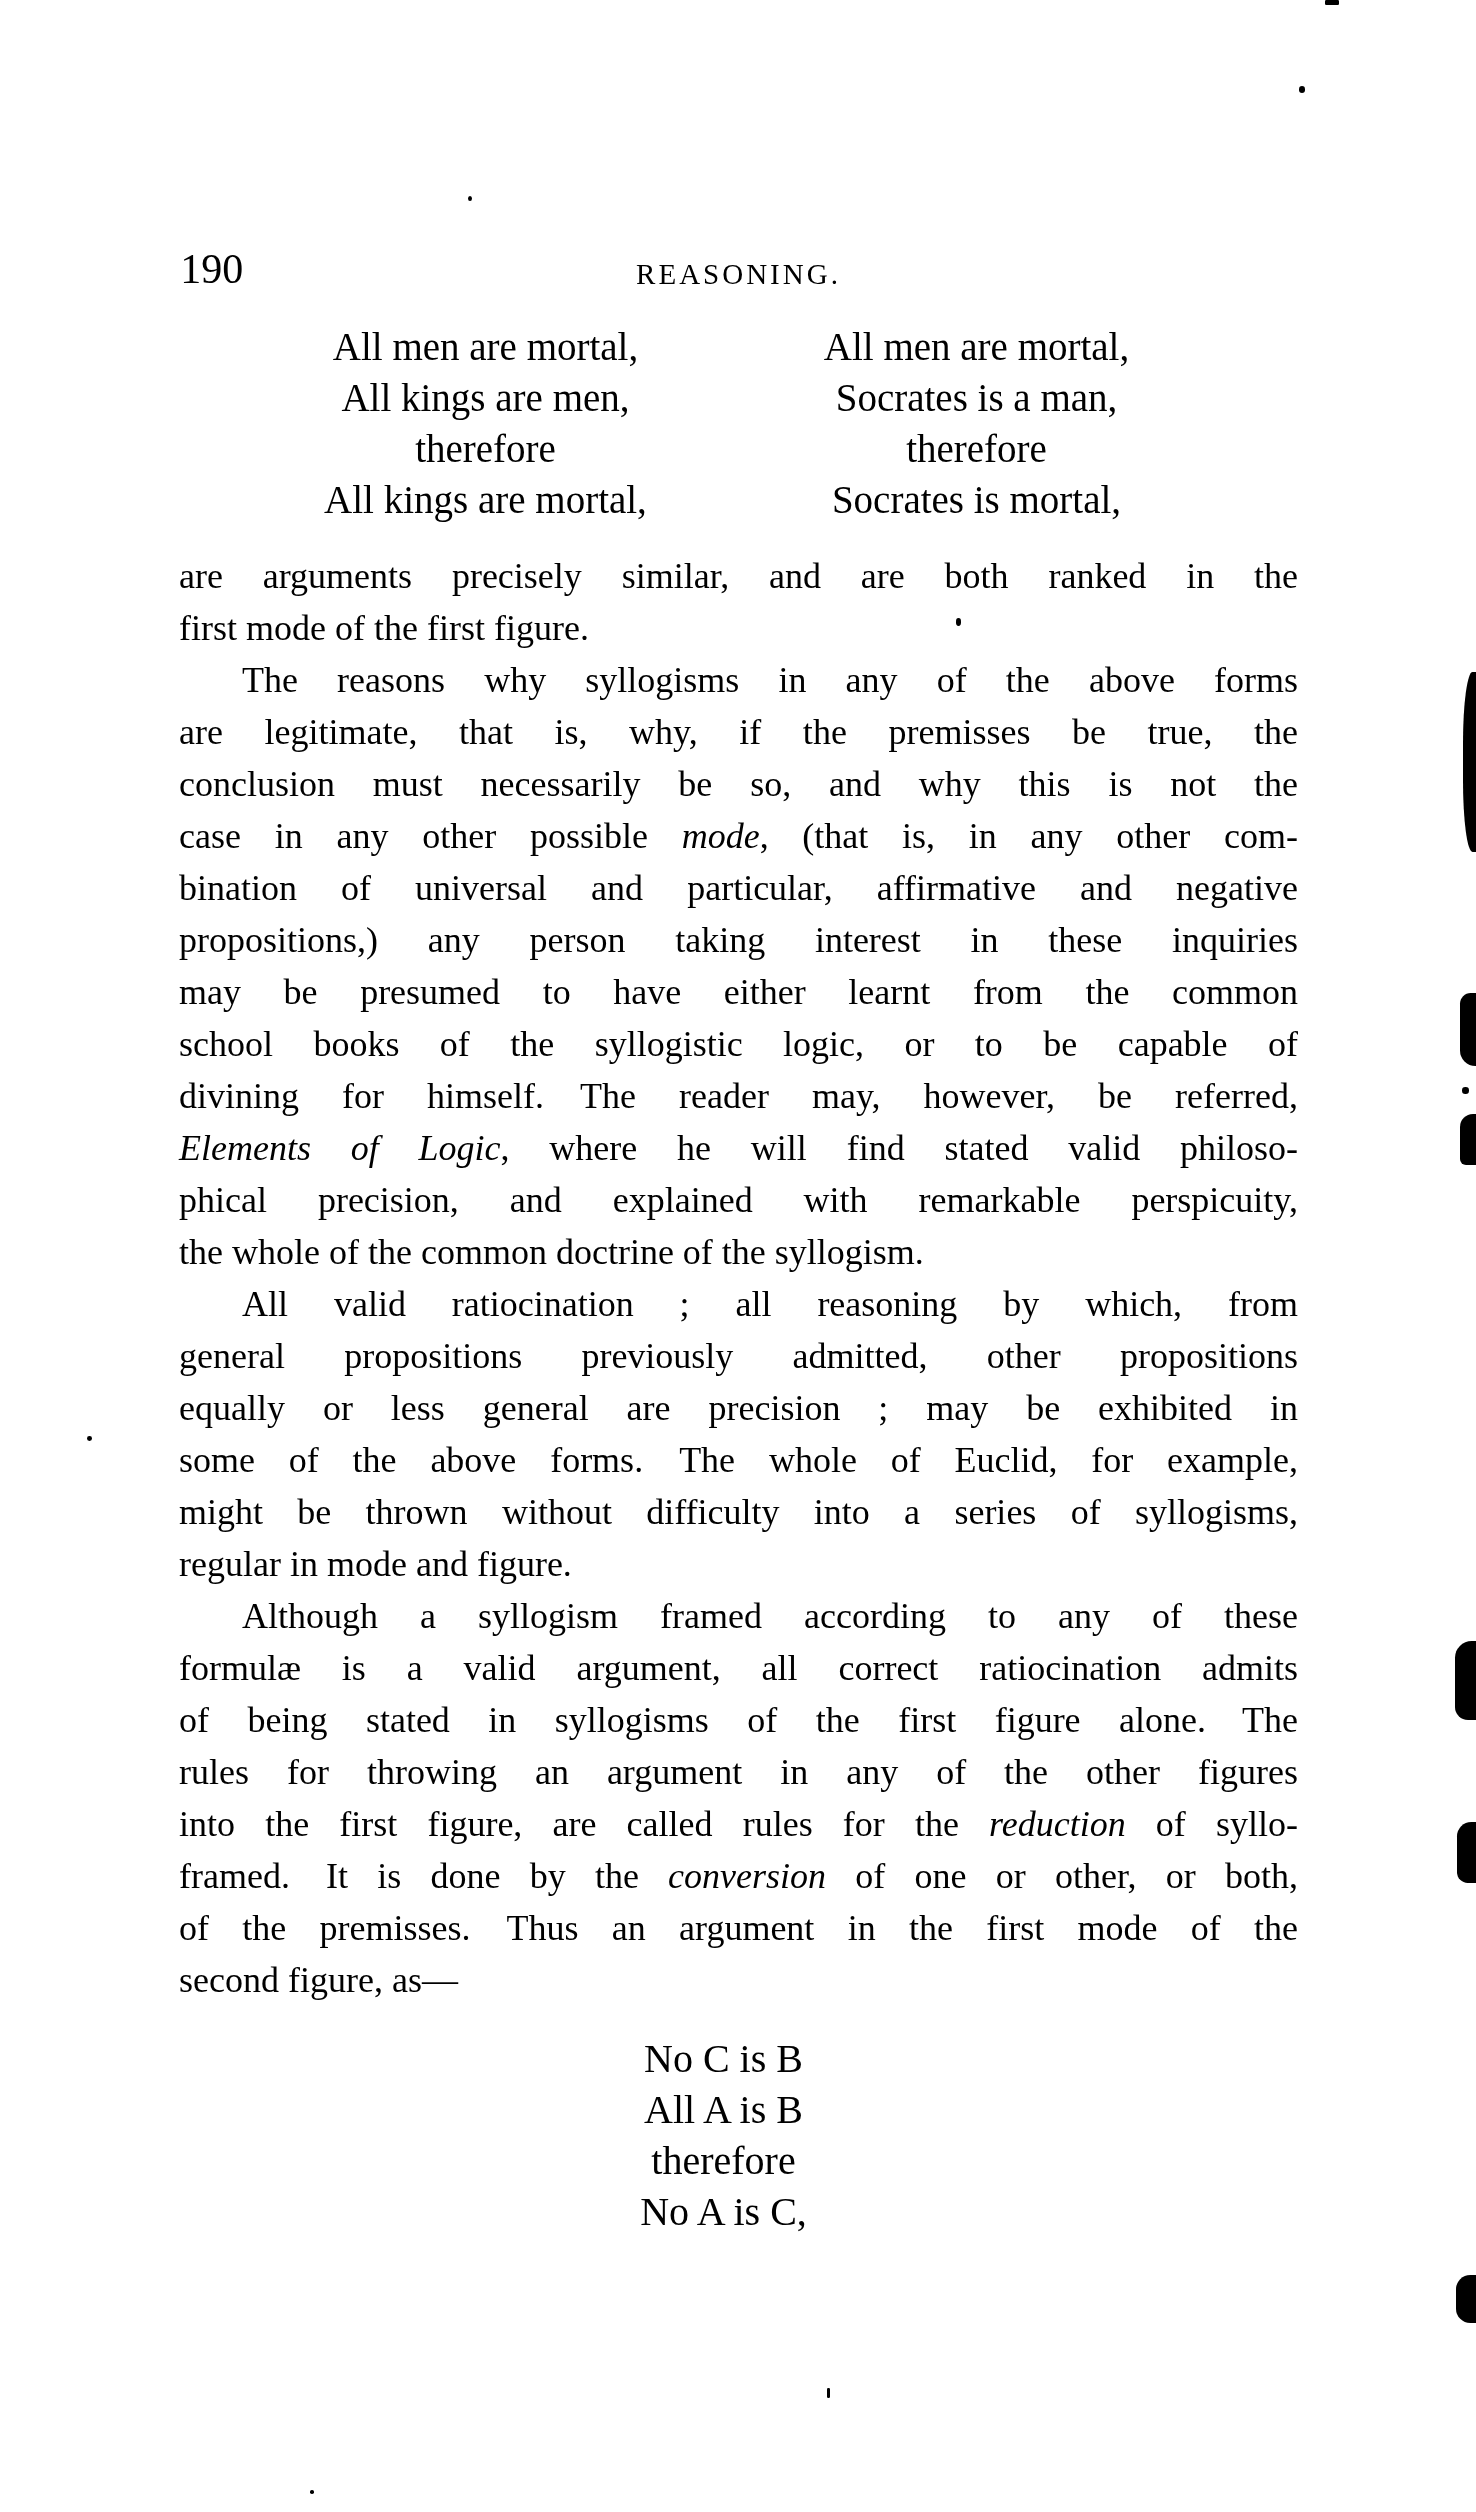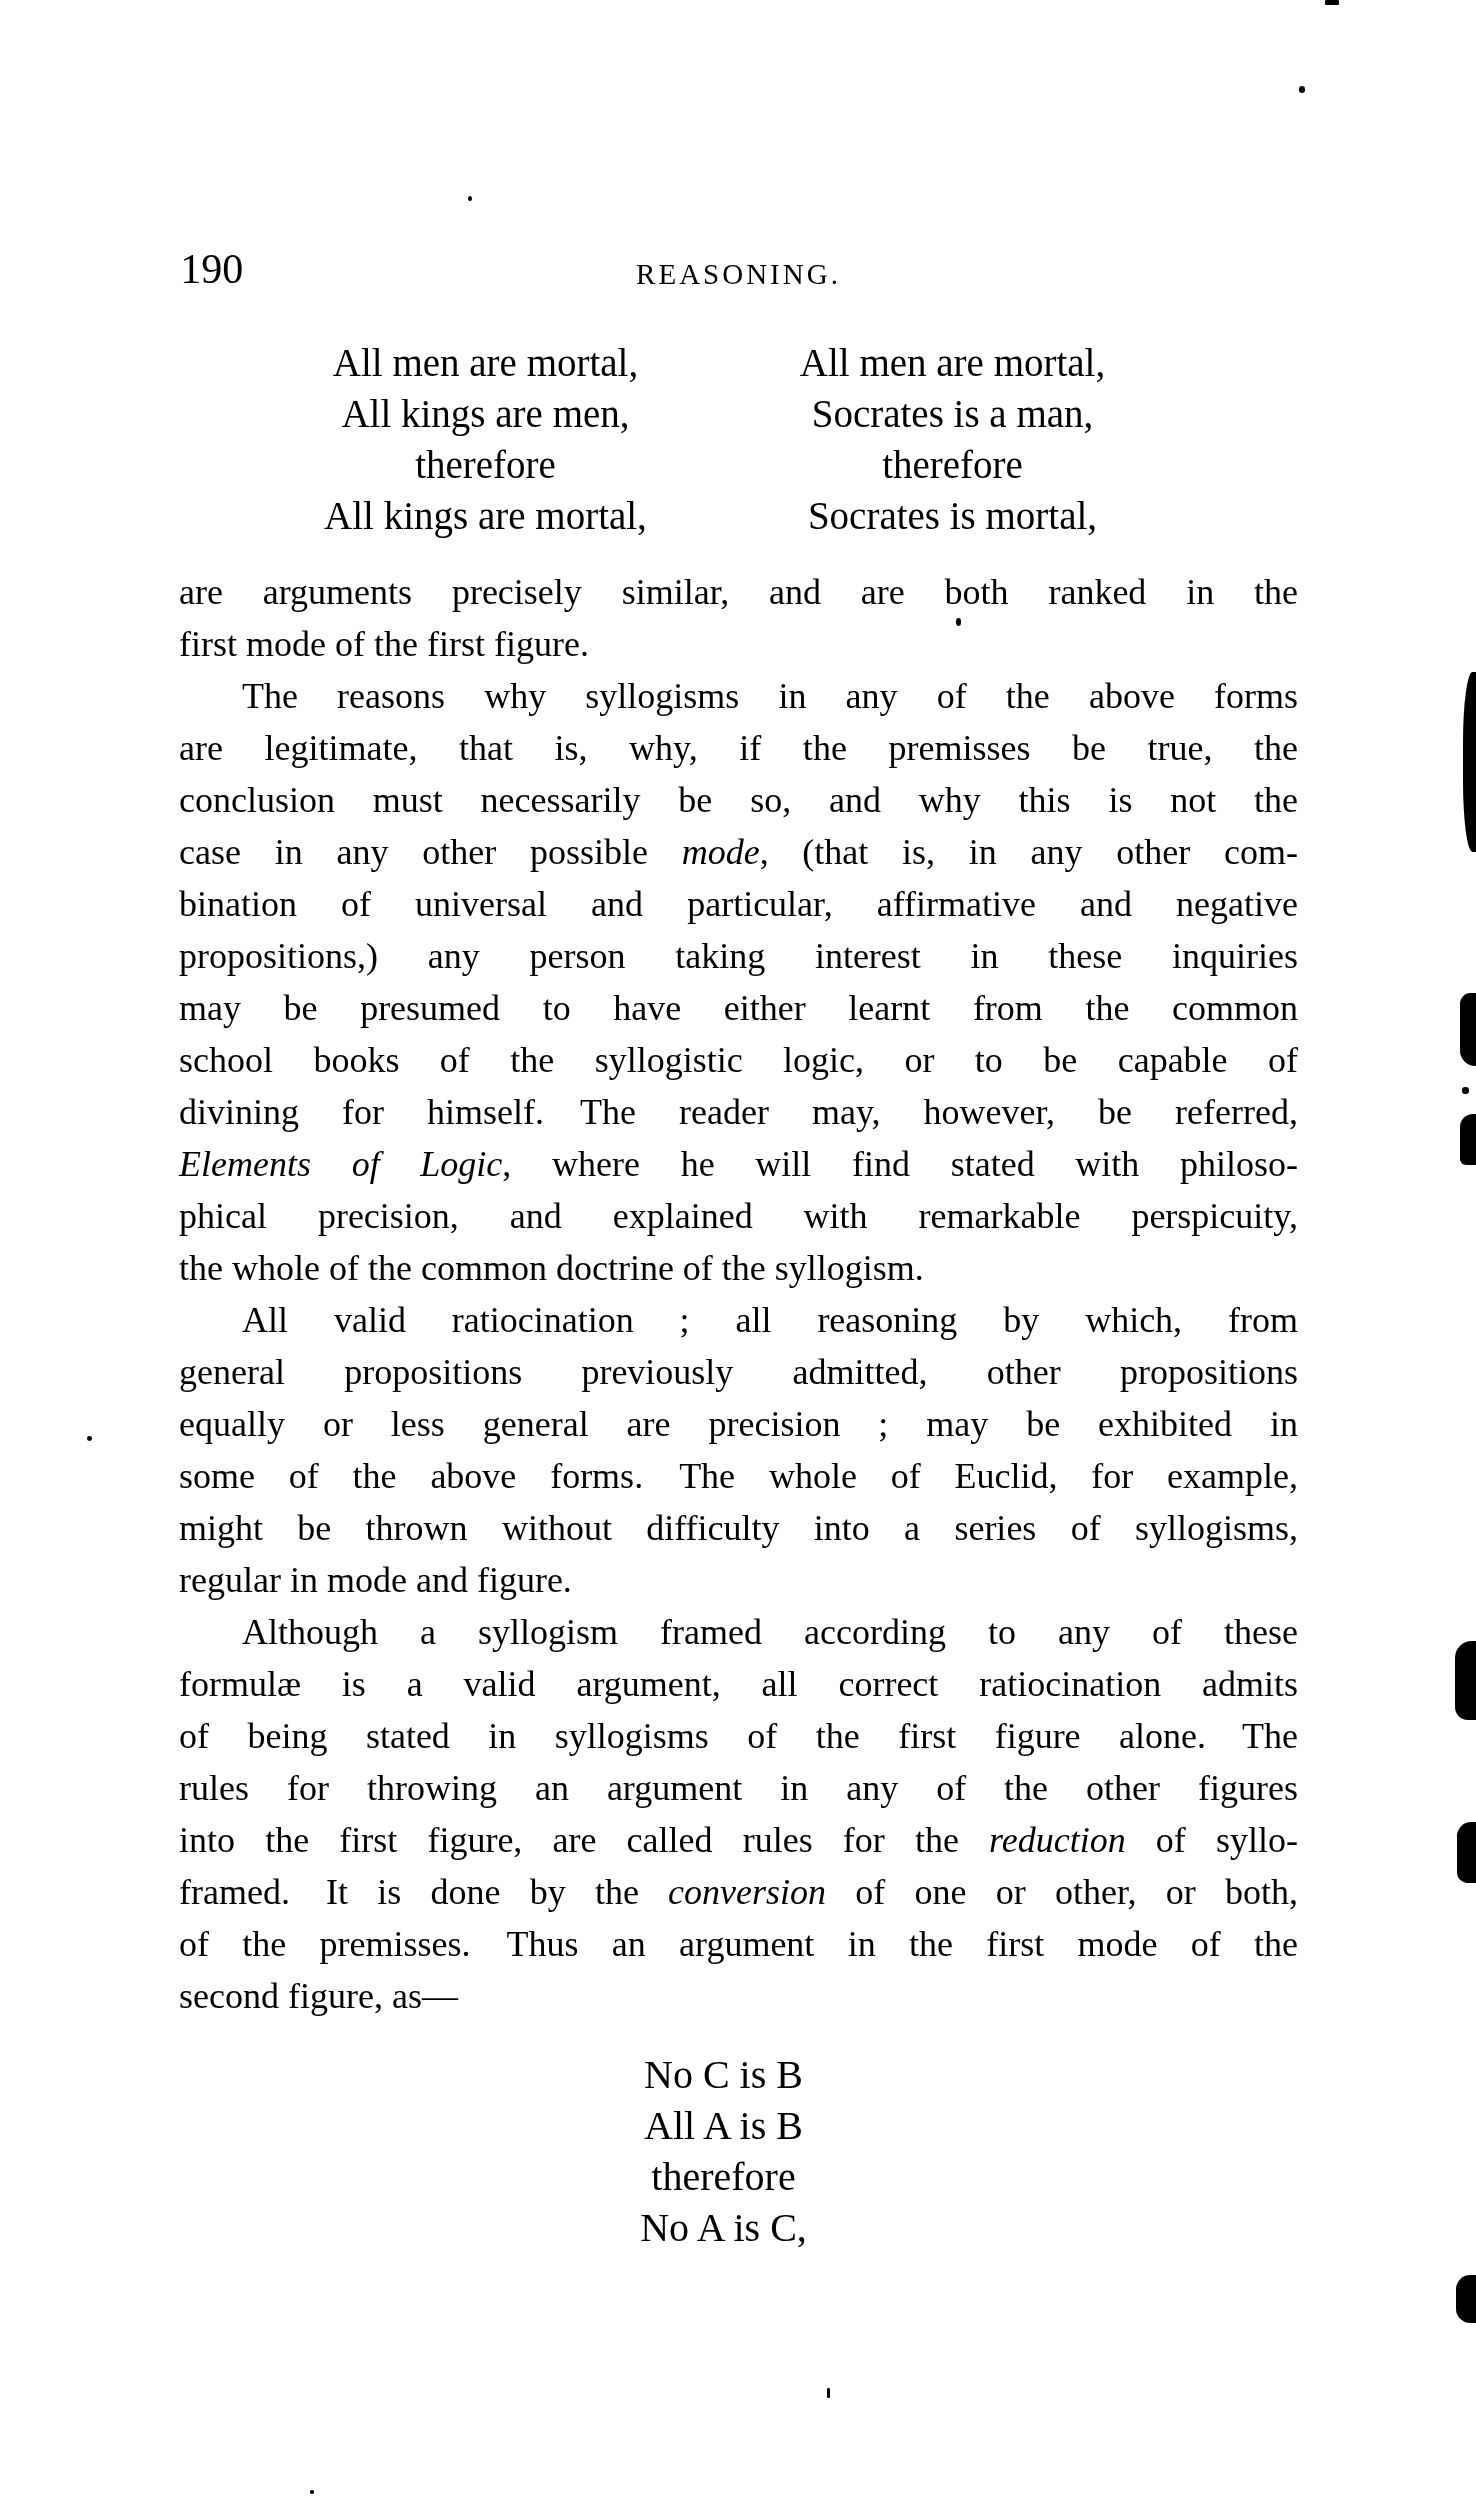--- a/index.html
+++ b/index.html
@@ -6,21 +6,21 @@
   body{
     width:1476px;height:2512px;
     background:#ffffff;color:#000000;
     font-family:"Liberation Serif","DejaVu Serif",serif;
     position:relative;overflow:hidden;
   }
   .content{position:absolute;left:179px;top:245px;width:1119px;}
   .page-header{position:relative;height:57px;}
   .page-num{position:absolute;left:1.2px;top:0;font-size:42px;line-height:48px;}
   .running-title{text-align:center;font-size:29px;letter-spacing:3px;padding-top:10.7px;line-height:36px;}
-  .syl-pair{display:flex;margin-top:35px;}
+  .syl-pair{display:flex;margin-top:19px;gap:24px;}
   .syl-col{text-align:center;font-size:39px;line-height:51px;}
   .syl-col-left{margin-left:110px;width:393px;}
   .syl-col-right{margin-left:80px;width:381px;}
   .body-text{margin-top:25px;font-size:36px;line-height:52px;}
   .para{margin:0;}
   .line{text-align:justify;text-align-last:justify;}
   .line.last{text-align:left;text-align-last:left;}
   .line.indent{padding-left:63px;}
   .it{font-style:italic;}
   .closing-syl{margin-top:27px;text-align:center;font-size:40px;line-height:51px;transform:translateX(-15px);}
@@ -73,21 +73,21 @@
       <div class="para">
         <div class="line indent"><span>The reasons why syllogisms in any of the above forms</span></div>
         <div class="line"><span>are legitimate, that is, why, if the premisses be true, the</span></div>
         <div class="line"><span>conclusion must necessarily be so, and why this is not the</span></div>
         <div class="line"><span>case in any other possible </span><span class="it">mode</span><span>, (that is, in any other com-</span></div>
         <div class="line"><span>bination of universal and particular, affirmative and negative</span></div>
         <div class="line"><span>propositions,) any person taking interest in these inquiries</span></div>
         <div class="line"><span>may be presumed to have either learnt from the common</span></div>
         <div class="line"><span>school books of the syllogistic logic, or to be capable of</span></div>
         <div class="line"><span>divining for himself. The reader may, however, be referred,</span></div>
-        <div class="line"><span class="it">Elements of Logic</span><span>, where he will find stated with philoso-</span></div>
+        <div class="line"><span class="it">Elements of Logic</span><span>, where he will find stated valid philoso-</span></div>
         <div class="line"><span>phical precision, and explained with remarkable perspicuity,</span></div>
         <div class="line last"><span>the whole of the common doctrine of the syllogism.</span></div>
       </div>
       <div class="para">
         <div class="line indent"><span>All valid ratiocination ; all reasoning by which, from</span></div>
         <div class="line"><span>general propositions previously admitted, other propositions</span></div>
         <div class="line"><span>equally or less general are precision ; may be exhibited in</span></div>
         <div class="line"><span>some of the above forms. The whole of Euclid, for example,</span></div>
         <div class="line"><span>might be thrown without difficulty into a series of syllogisms,</span></div>
         <div class="line last"><span>regular in mode and figure.</span></div>

